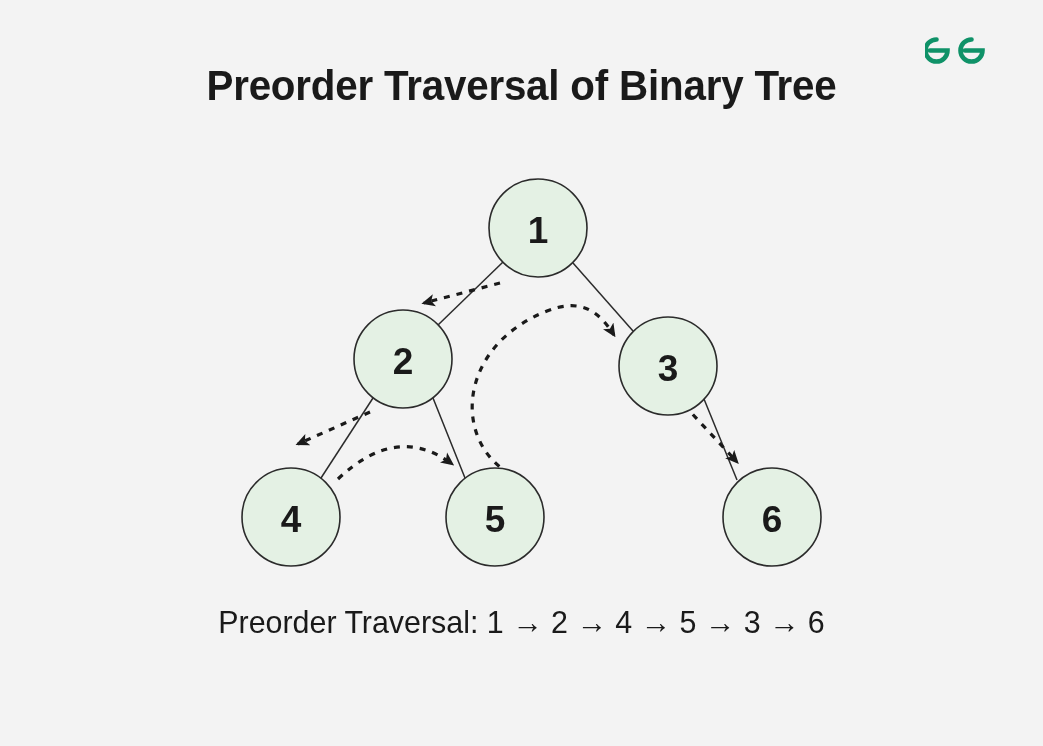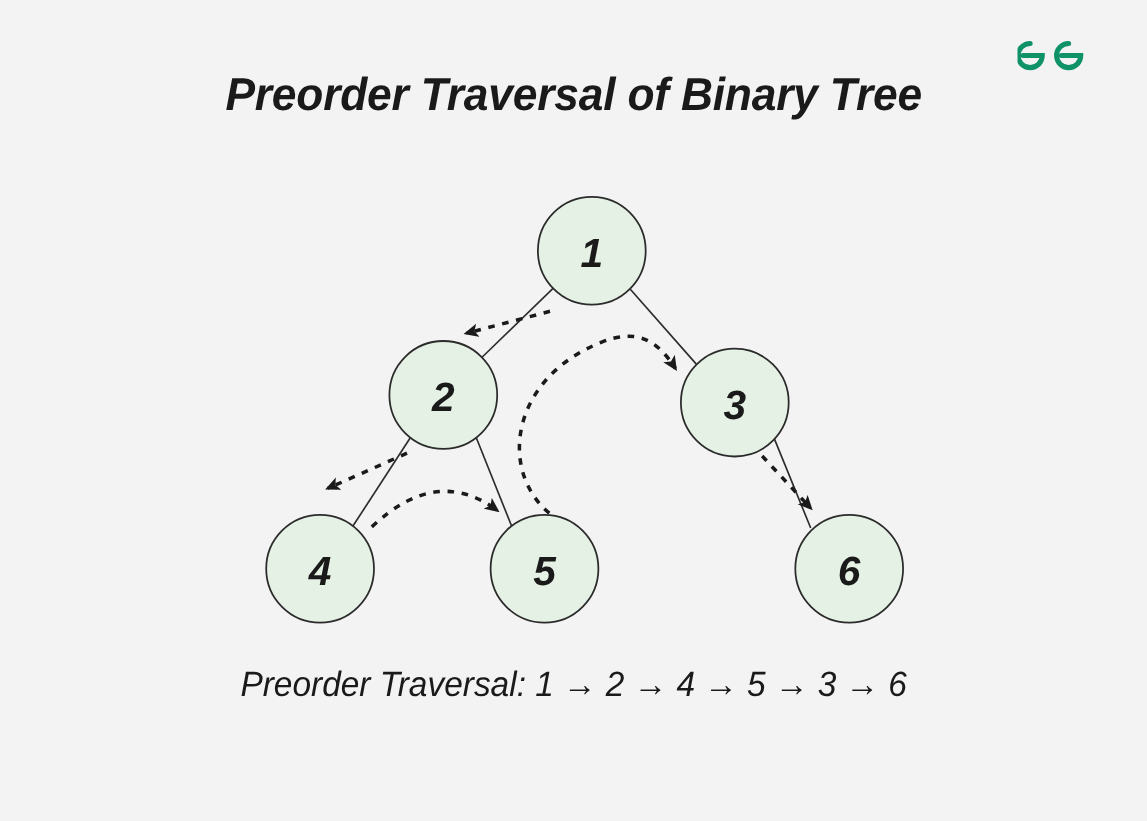--- a/index.html
+++ b/index.html
@@ -11,21 +11,20 @@
     height: 746px;
     background: #f3f3f3;
     font-family: "Liberation Sans", sans-serif;
     overflow: hidden;
     position: relative;
   }
   #root {
     position: relative;
     width: 1043px;
     height: 746px;
-    font-style: italic;
   }
   .logo {
     position: absolute;
     top: 26px;
     right: 50px;
     width: 68px;
     height: 42px;
   }
   .title {
     position: absolute;

